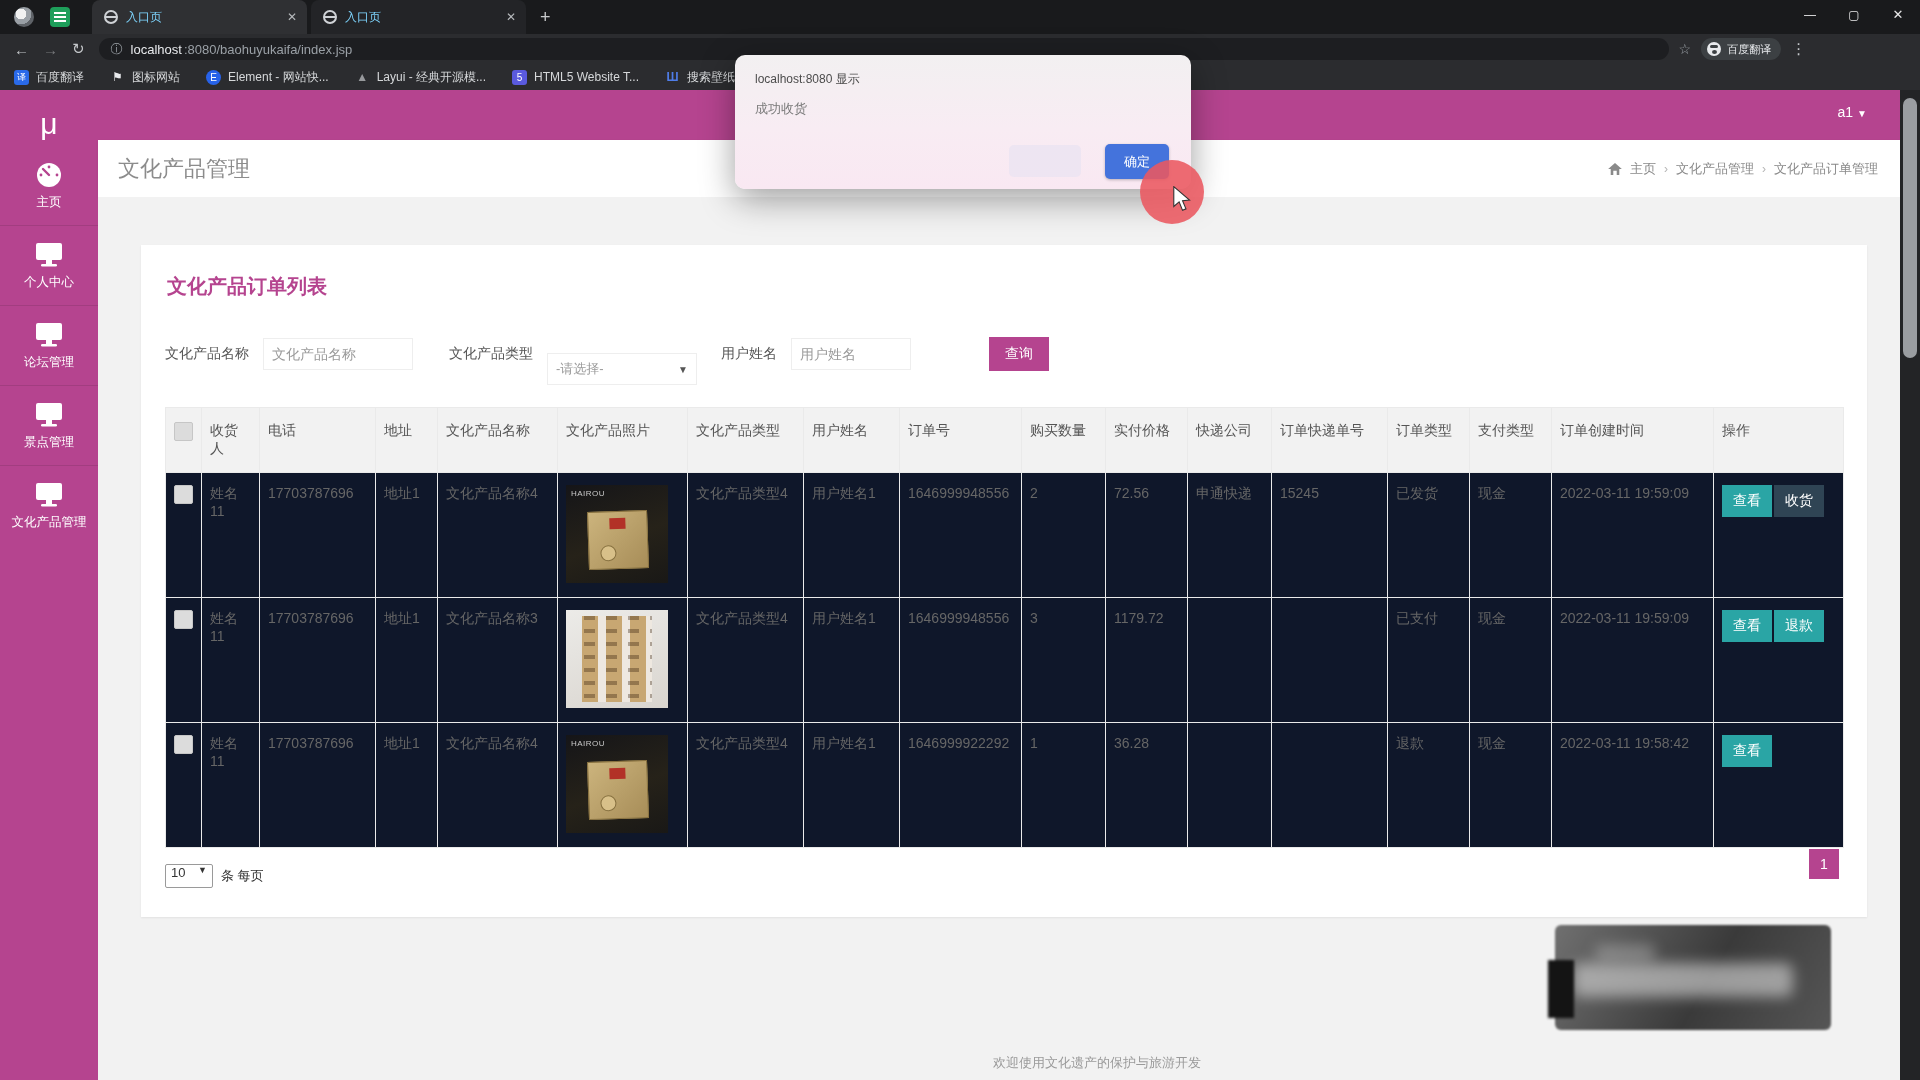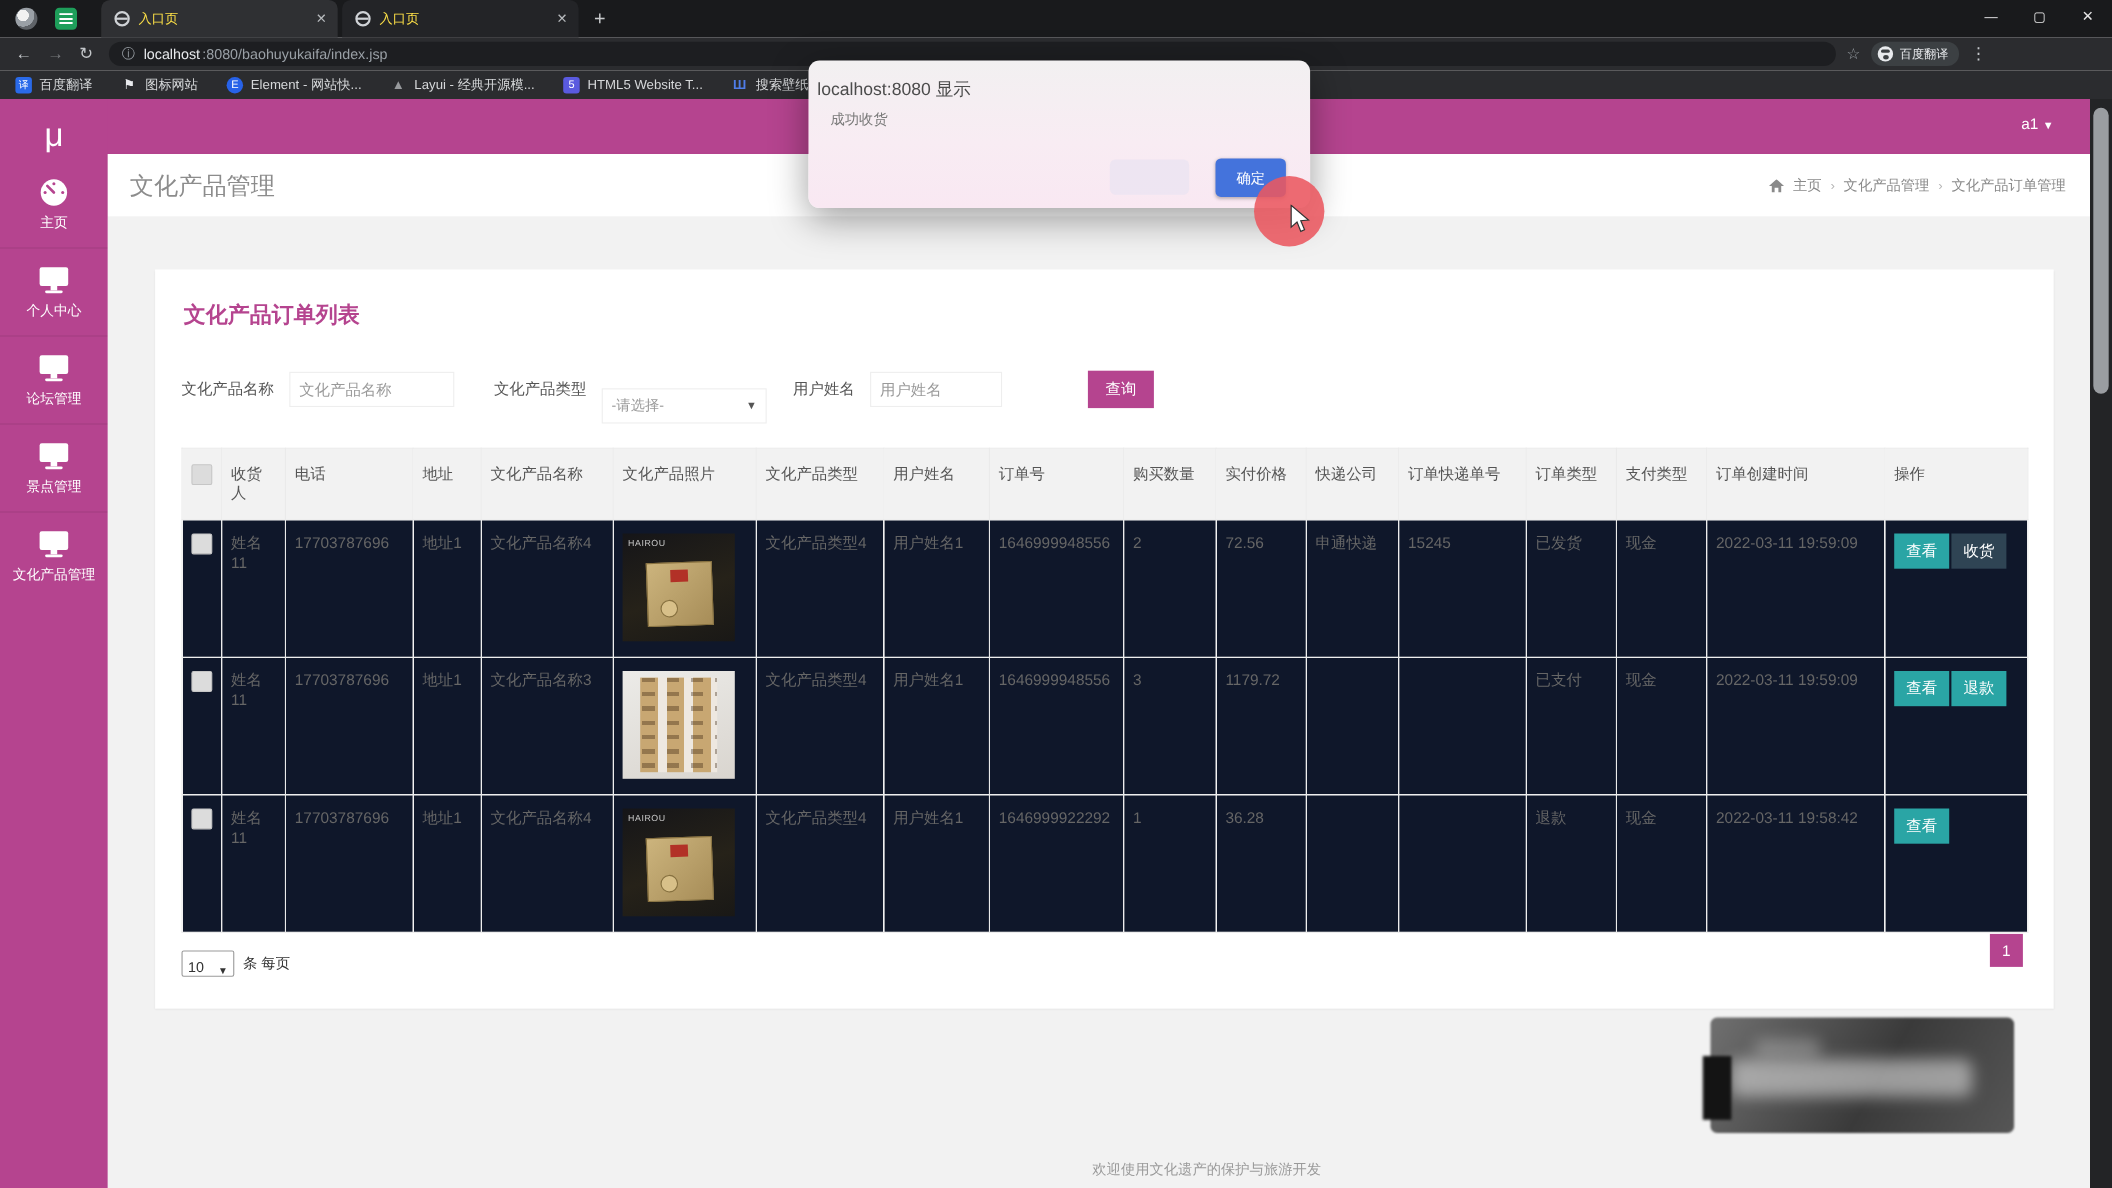--- a/index.html
+++ b/index.html
@@ -11,21 +11,21 @@
   .browser-logo{width:20px;height:20px;border-radius:50%;margin-left:14px;
     background:radial-gradient(circle at 35% 35%,#f1f1f1 0 28%,#9aa0a6 29% 55%,#5f6368 56% 100%);}
   .app-icon-green{width:20px;height:20px;border-radius:4px;margin-left:16px;background:#1e9e5a;position:relative;}
   .app-icon-green::after{content:"";position:absolute;left:4px;top:5px;width:12px;height:10px;
     background:repeating-linear-gradient(180deg,#fff 0 2px,transparent 2px 4px);}
   .tab{height:34px;display:flex;align-items:center;gap:8px;padding:0 10px 0 12px;width:215px;box-sizing:border-box;}
   .tab.active{background:#2f3033;border-radius:8px 8px 0 0;margin-left:22px;}
   .tab.inactive{background:#232427;border-radius:8px 8px 0 0;margin-left:4px;}
   .tab .favicon{width:14px;height:14px;border-radius:50%;border:2px solid #cfd2d6;box-sizing:border-box;position:relative;flex:none;}
   .tab .favicon::after{content:"";position:absolute;left:-1px;top:3.5px;width:11px;height:2px;background:#cfd2d6;}
-  .tab .tab-label{color:#fde047;font-size:12px;flex:1;white-space:nowrap;overflow:hidden;}
+  .tab .tab-label{color:#7dd3fc;font-size:12px;flex:1;white-space:nowrap;overflow:hidden;}
   .tab .tab-close{color:#b7babd;font-size:12px;cursor:default;}
   .newtab{color:#c8cacc;font-size:18px;margin-left:14px;}
   .wincontrols{position:absolute;right:0;top:0;height:30px;display:flex;align-items:center;}
   .wincontrols span{color:#e8e8e8;font-size:12px;width:44px;text-align:center;line-height:30px;}
   .wincontrols .win-close{font-size:13px;}
 
   .addrbar{position:absolute;left:0;top:34px;width:1920px;height:30px;background:#2b2c2f;display:flex;align-items:center;}
   .navico{color:#c3c6c9;font-size:15px;margin-left:14px;}
   .navico.dim{color:#77797c;}
   .urlfield{margin-left:14px;width:1570px;height:22px;background:#1d1e21;border-radius:12px;display:flex;align-items:center;padding:0 12px;box-sizing:border-box;gap:8px;}
@@ -98,41 +98,41 @@
     background:repeating-linear-gradient(180deg,rgba(50,30,10,0.35) 0 4px,transparent 4px 13px);
     -webkit-mask-image:repeating-linear-gradient(90deg,#000 2px 13px,transparent 13px 24px);
     mask-image:repeating-linear-gradient(90deg,#000 2px 13px,transparent 13px 24px);}
   .ops .btn{display:inline-block;border:none;color:#fff;font-size:14px;height:32px;padding:0 10px;min-width:50px;cursor:pointer;text-align:center;}
   .btn.teal{background:#2aa5a5;}
   .btn.dark{background:#2f4454;}
   .ops{white-space:nowrap;}
   .ops .btn + .btn{margin-left:2px;}
 
   .pager{display:flex;align-items:center;gap:8px;margin-top:16px;font-size:13px;color:#333;}
-  .size-select{width:48px;height:24px;border:1px solid #9a9a9a;border-radius:2px;display:flex;align-items:flex-end;justify-content:space-between;padding:0 5px;box-sizing:border-box;background:#fff;}
+  .size-select{width:48px;height:24px;border:1px solid #9a9a9a;border-radius:2px;display:flex;align-items:flex-start;justify-content:space-between;padding:0 5px;box-sizing:border-box;background:#fff;}
   .size-select .caret{font-size:9px;color:#333;}
   .page-box{position:absolute;right:28px;bottom:38px;width:30px;height:30px;background:#b5448f;color:#fff;font-size:14px;display:flex;align-items:center;justify-content:center;}
 
   .site-footer{position:absolute;left:98px;bottom:8px;width:1802px;text-align:center;color:#9a9a9a;font-size:13px;}
 
   
   .watermark{position:absolute;left:1555px;top:925px;width:276px;height:105px;border-radius:6px;
     background:linear-gradient(120deg,#707070,#3a3a3a 55%,#565656);filter:blur(1px);overflow:hidden;}
   .watermark .smudge{position:absolute;background:#cfcfcf;filter:blur(7px);opacity:.65;}
   .wm-glyph{position:absolute;left:1548px;top:960px;width:26px;height:58px;background:#141414;filter:blur(1.5px);}
 
   
   .scrollbar{position:absolute;right:0;top:90px;width:20px;height:990px;background:#232426;}
   .scroll-thumb{position:absolute;left:3px;top:8px;width:14px;height:260px;background:#9a9da1;border-radius:7px;}
 
   
   .dialog{position:absolute;left:735px;top:55px;width:456px;height:134px;border-radius:10px;
     background:linear-gradient(180deg,#f2f0f1 0%,#f8ecf3 55%,#f9e8f2 100%);
     box-shadow:0 10px 34px rgba(0,0,0,0.38);z-index:40;}
-  .dialog-title{position:absolute;left:8px;top:16px;font-size:16px;color:#4c4c4c;}
+  .dialog-title{position:absolute;left:20px;top:16px;font-size:12px;color:#4c4c4c;}
   .dialog-body{position:absolute;left:20px;top:45px;font-size:13px;color:#7a7a7a;}
   .ghost-btn{position:absolute;right:110px;bottom:12px;width:72px;height:32px;border-radius:5px;background:#e9e3f2;opacity:.75;}
   .confirm-btn{position:absolute;right:22px;bottom:10px;width:64px;height:35px;border-radius:5px;border:none;
     background:#4473dc;color:#fff;font-size:13px;cursor:pointer;box-shadow:0 1px 3px rgba(0,0,0,0.25);}
   .cursor-spot{position:absolute;left:1140px;top:160px;width:64px;height:64px;border-radius:50%;
     background:rgba(234,88,96,0.88);z-index:50;}
   .cursor-spot svg{position:absolute;left:30px;top:26px;}
 </style>
 </head>
 <body>

